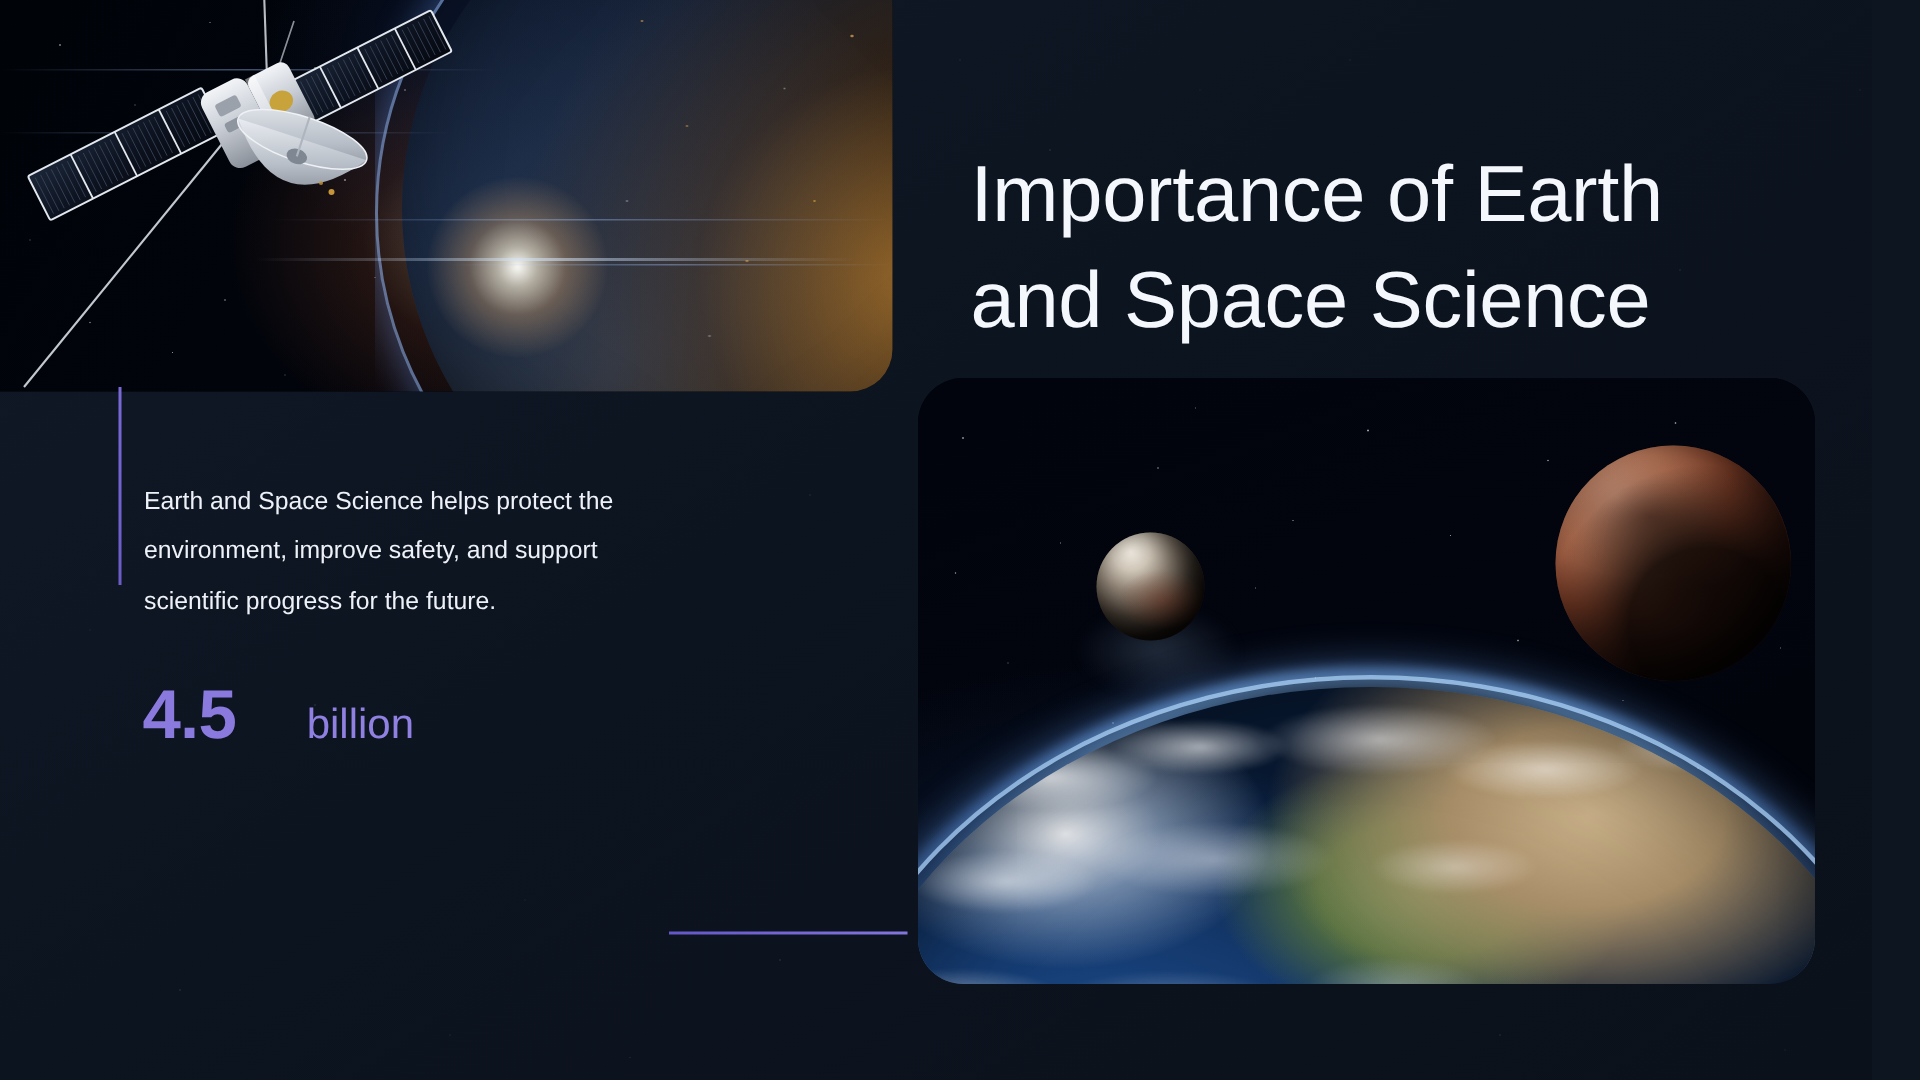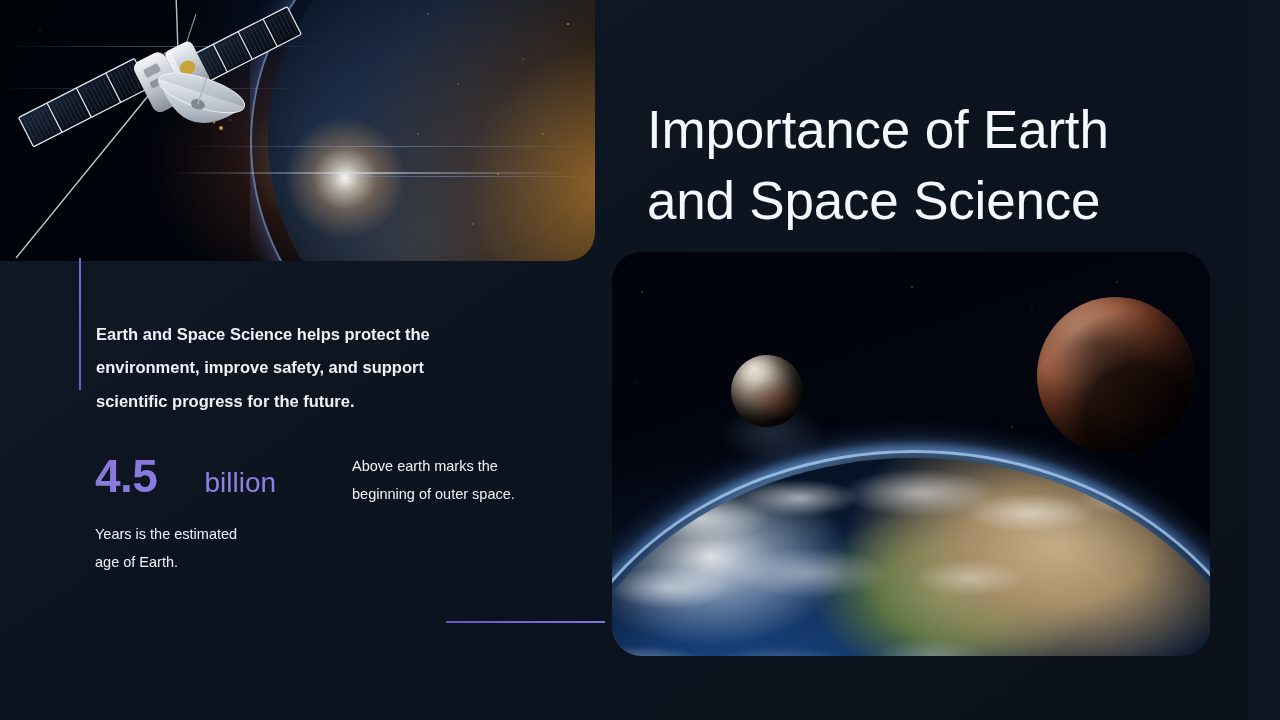--- a/index.html
+++ b/index.html
@@ -189,21 +189,21 @@
   }
 
   
   .body-copy {
     position: absolute;
     left: 96px; top: 301px;
     width: 420px;
     color: #eef2f8;
     font-size: 16.5px;
     line-height: 33.5px;
-    font-weight: 700;
+    font-weight: 400;
     white-space: pre-line;
   }
 
   
   .stats {
     position: absolute;
     left: 95px; top: 452px;
     display: flex;
     gap: 0;
   }
@@ -541,27 +541,23 @@
   <p class="body-copy">Earth and Space Science helps protect the
 environment, improve safety, and support
 scientific progress for the future.</p>
 
   <div class="stats">
     <div class="stat">
       <div class="stat-value-row">
         <span class="stat-number">4.5</span>
         <span class="stat-unit">billion</span>
       </div>
-      <div class="stat-desc">Years is the estimated
-age of Earth.</div>
     </div>
 
     <div class="stat">
-      <div class="stat-desc">Above earth marks the
-beginning of outer space.</div>
     </div>
   </div>
 
   <div class="space-img">
     <div class="space-bg"></div>
     <div class="space-stars"></div>
 
     <div class="mars">
       <div class="mars-shade"></div>
       <div class="mars-term"></div>

